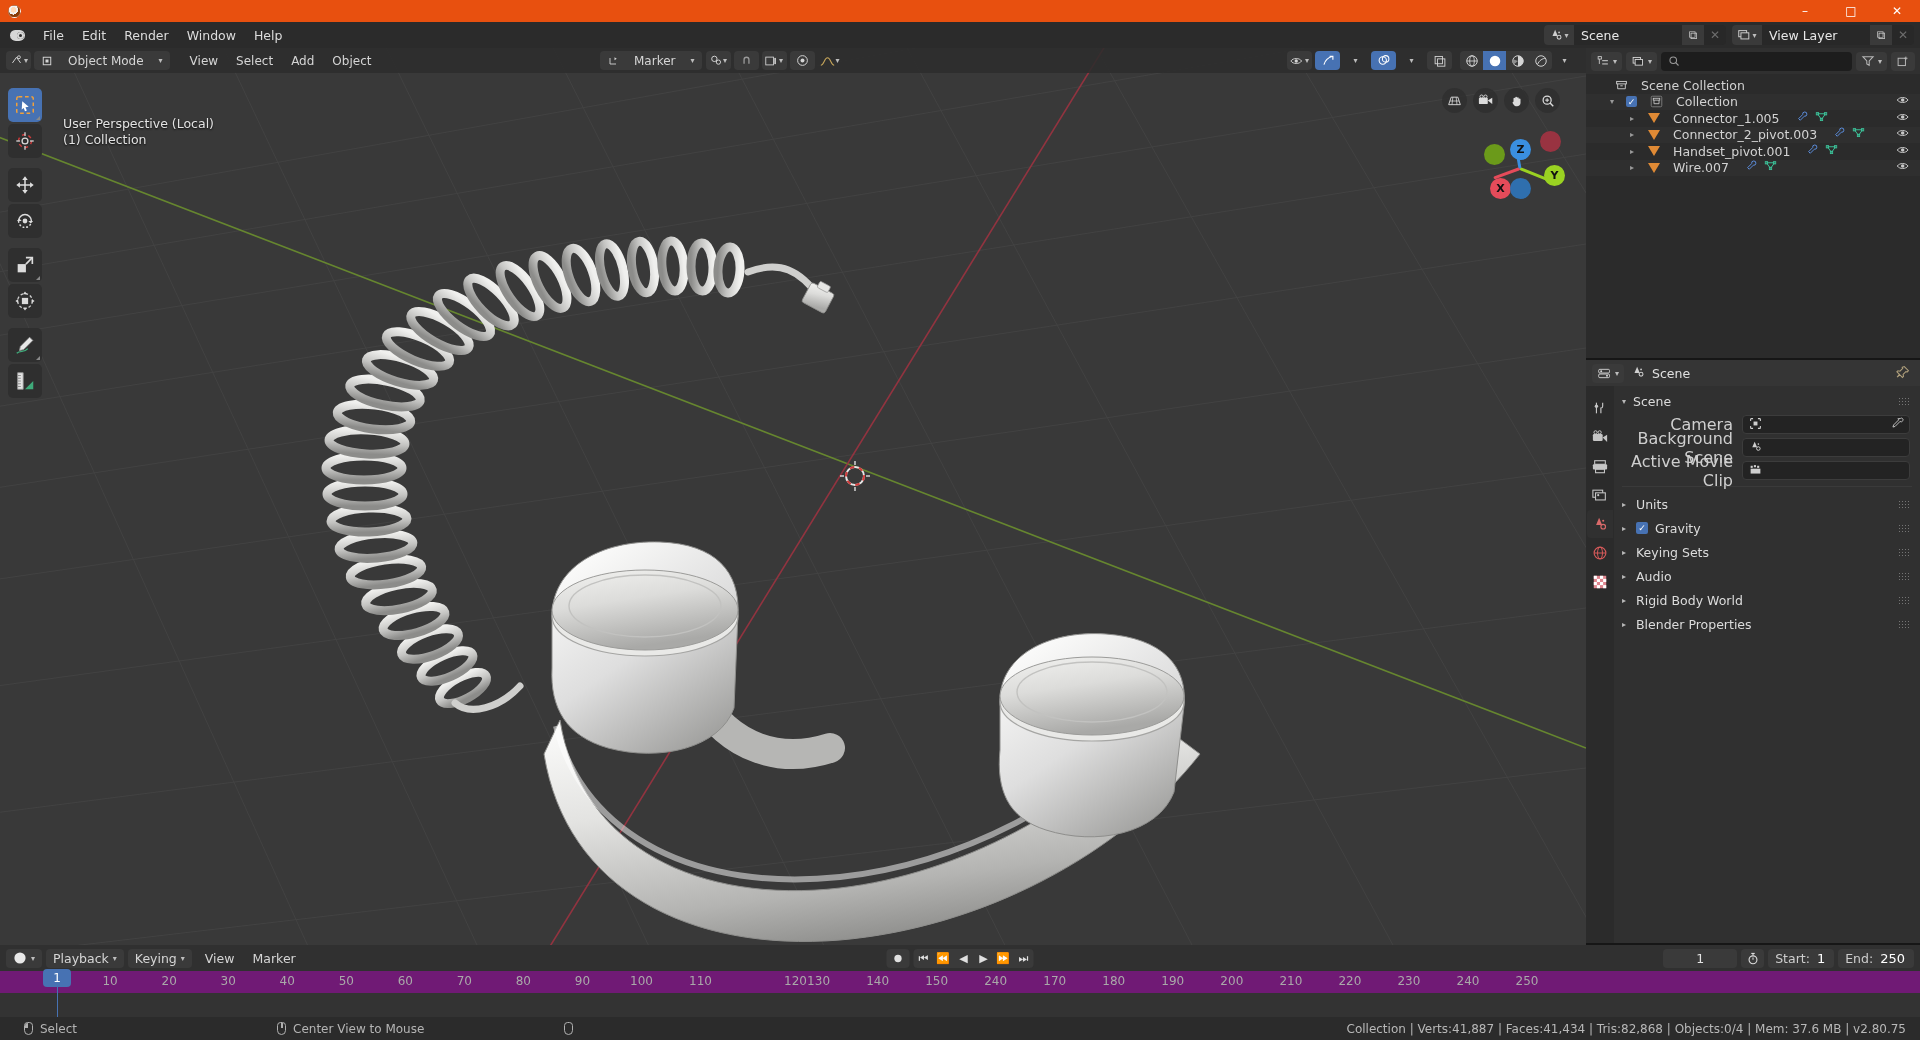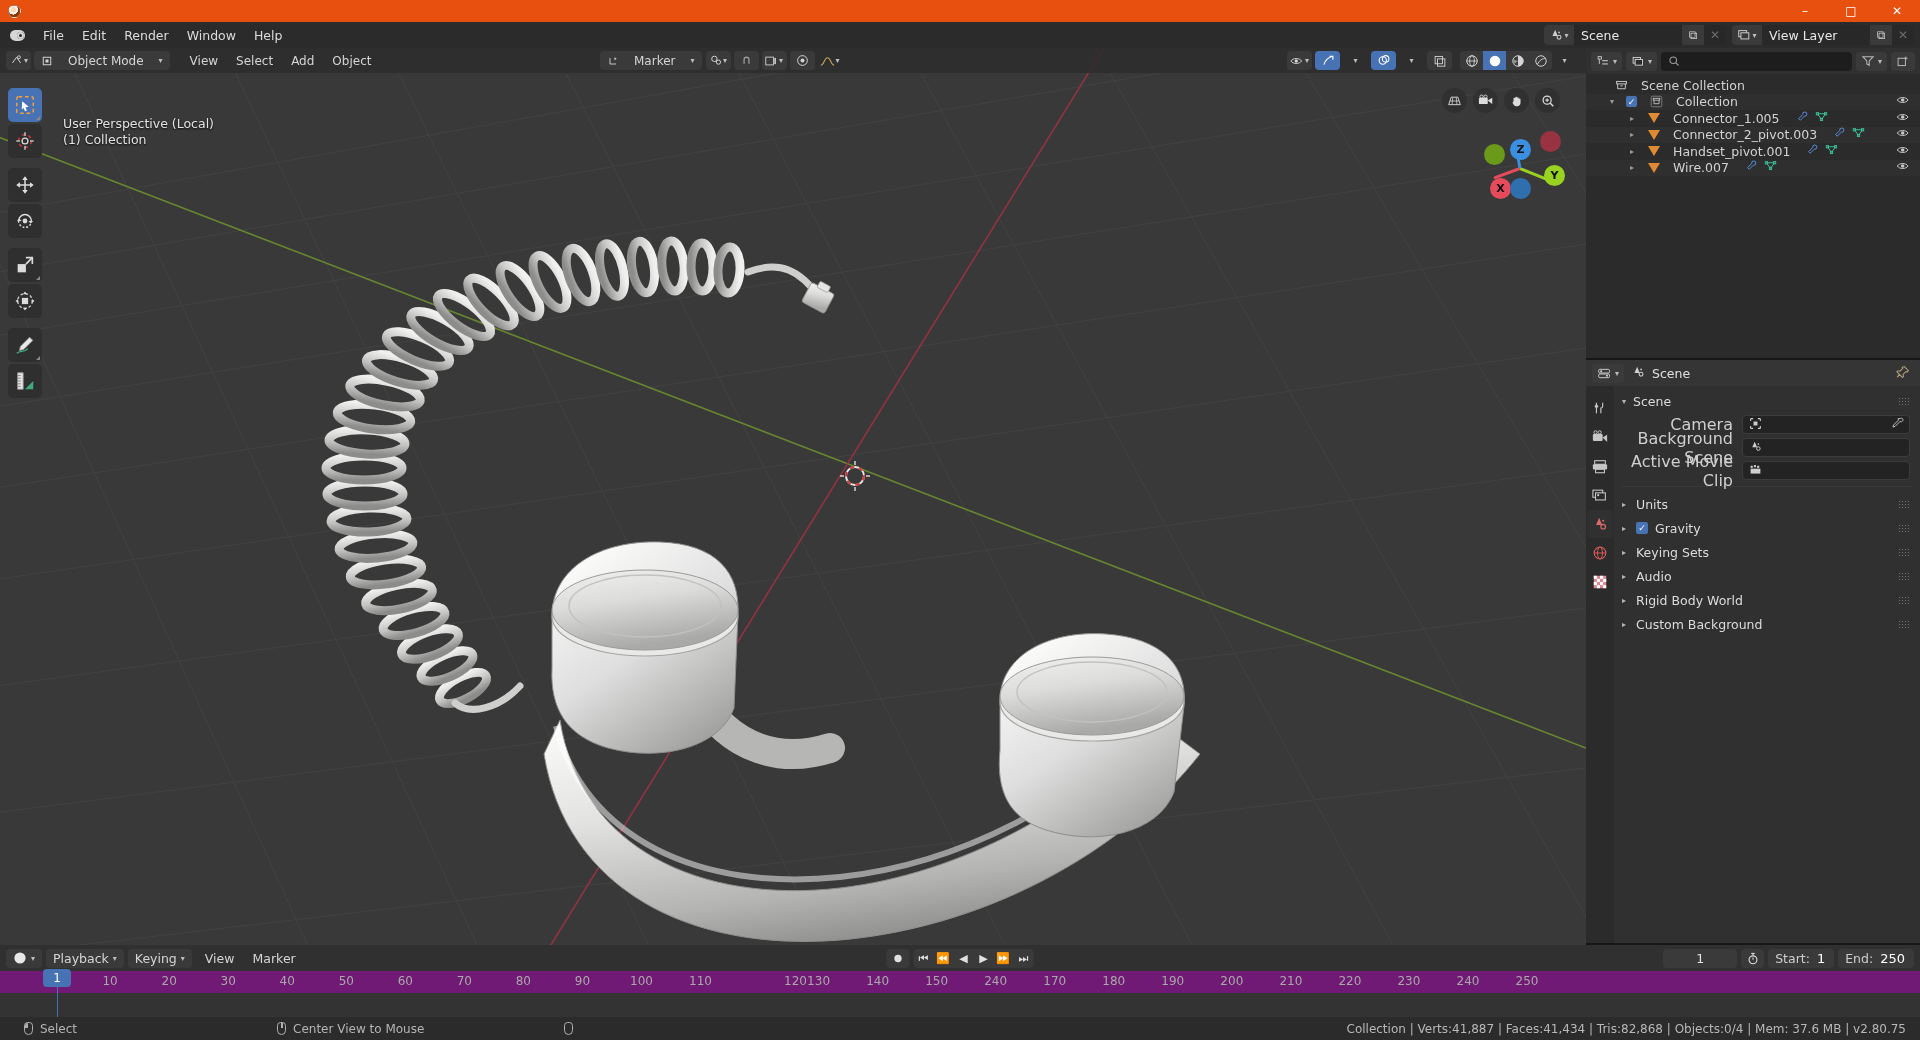--- a/index.html
+++ b/index.html
@@ -1001,21 +1001,21 @@
         <span>Audio</span>
         <span class="grip" style="top:8px;"></span>
       </div>
       <div class="panel-row">
         <span class="tri">▸</span>
         <span>Rigid Body World</span>
         <span class="grip" style="top:8px;"></span>
       </div>
       <div class="panel-row">
         <span class="tri">▸</span>
-        <span>Custom Background</span>
+        <span>Blender Properties</span>
         <span class="grip" style="top:8px;"></span>
       </div>
     </div>
   </div>
 
   <div class="timeline">
     <div class="tl-header">
       <div class="tl-drop">
         <svg width="14" height="14" viewBox="0 0 16 16">
             <circle cx="8" cy="8" r="6.4" fill="#e8e8e8"></circle>

